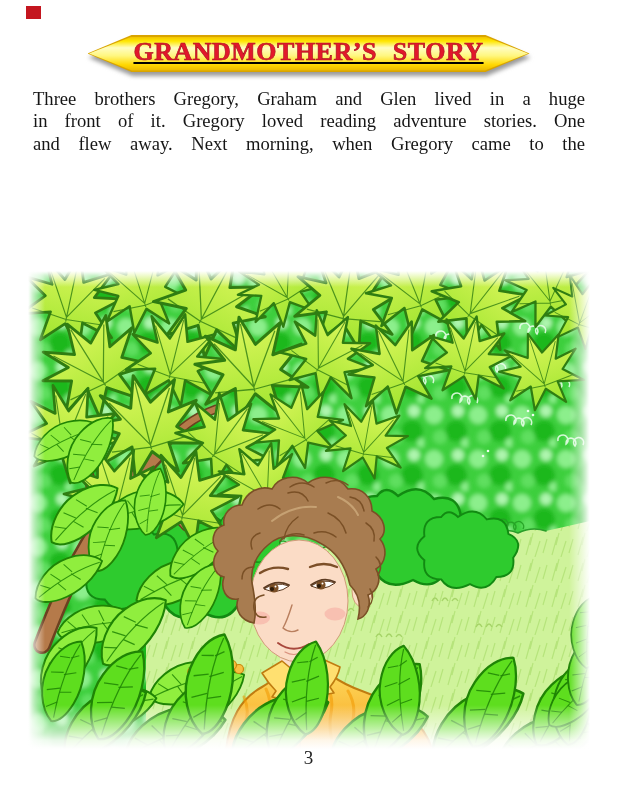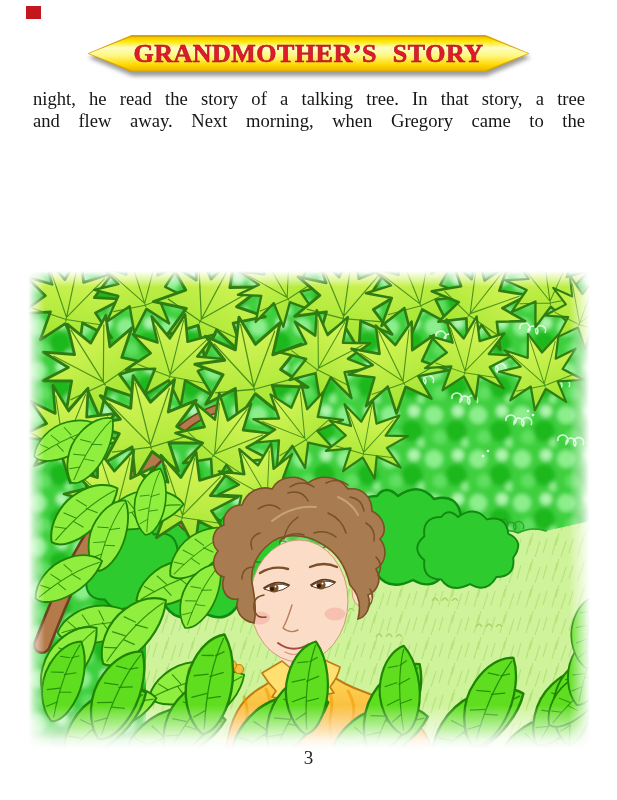--- a/index.html
+++ b/index.html
@@ -6,21 +6,21 @@
   .page{position:relative;width:617px;height:800px;background:#ffffff;overflow:hidden;
         font-family:"Liberation Serif", serif;}
   .corner-mark{position:absolute;left:26px;top:6px;width:15px;height:13px;background:var(--corner-red,#c4161f);}
   .banner{position:absolute;left:0;top:35px;width:100%;display:flex;justify-content:center;
           filter:drop-shadow(1px 4px 2px rgba(120,120,120,0.75));}
   .ribbon-edge{position:relative;width:442px;height:37px;background:#d9a400;
           clip-path:polygon(0 50%,44px 0,calc(100% - 44px) 0,100% 50%,calc(100% - 44px) 100%,44px 100%);}
   .ribbon-fill{position:absolute;inset:1.5px;
           clip-path:polygon(0 50%,43px 0,calc(100% - 43px) 0,100% 50%,calc(100% - 43px) 100%,43px 100%);
           background:linear-gradient(180deg,#f2c400 0%,#ffe600 12%,#fffdc2 32%,#fff780 55%,#ffd700 82%,#eab800 100%);
-          display:flex;align-items:center;justify-content:center;}
+          display:flex;justify-content:center;text-decoration:underline;}
   .title{font-weight:bold;font-size:26px;color:var(--title-red,#e2182b);letter-spacing:.5px;word-spacing:9px;
          white-space:nowrap;-webkit-text-stroke:.6px #a91221;}
   .story{position:absolute;left:33px;top:88px;width:552px;font-size:18.6px;line-height:22.4px;
          color:var(--text-black,#161616);}
   .story-line{text-align:justify;text-align-last:justify;white-space:nowrap;}
   .story-line.last{text-align-last:left;}
   .illustration{position:absolute;left:28px;top:271px;width:562px;height:478px;}
   .page-number{position:absolute;left:0;top:747px;width:100%;text-align:center;font-size:19px;color:#222;}
 
   
@@ -73,21 +73,22 @@
 
   <div class="banner">
     <div class="ribbon-edge">
       <div class="ribbon-fill">
         <span class="title">GRANDMOTHER’S STORY</span>
       </div>
     </div>
   </div>
 
   <div class="story">
-    <div class="story-line">night, he read the story of a talking tree. In that story, a tree</div>
+    <div class="story-line">Three brothers Gregory, Graham and Glen lived in a huge</div>
+    <div class="story-line">in front of it. Gregory loved reading adventure stories. One</div>
     <div class="story-line">and flew away. Next morning, when Gregory came to the</div>
   </div>
 
   <div class="illustration">
     <svg width="562" height="478" viewBox="0 0 562 478" xmlns="http://www.w3.org/2000/svg">
       <defs>
         <filter id="soft" x="-5%" y="-5%" width="110%" height="110%">
             <feGaussianBlur stdDeviation="2.2"></feGaussianBlur>
           </filter>
         <pattern id="mottlePat" width="44" height="44" patternUnits="userSpaceOnUse">

